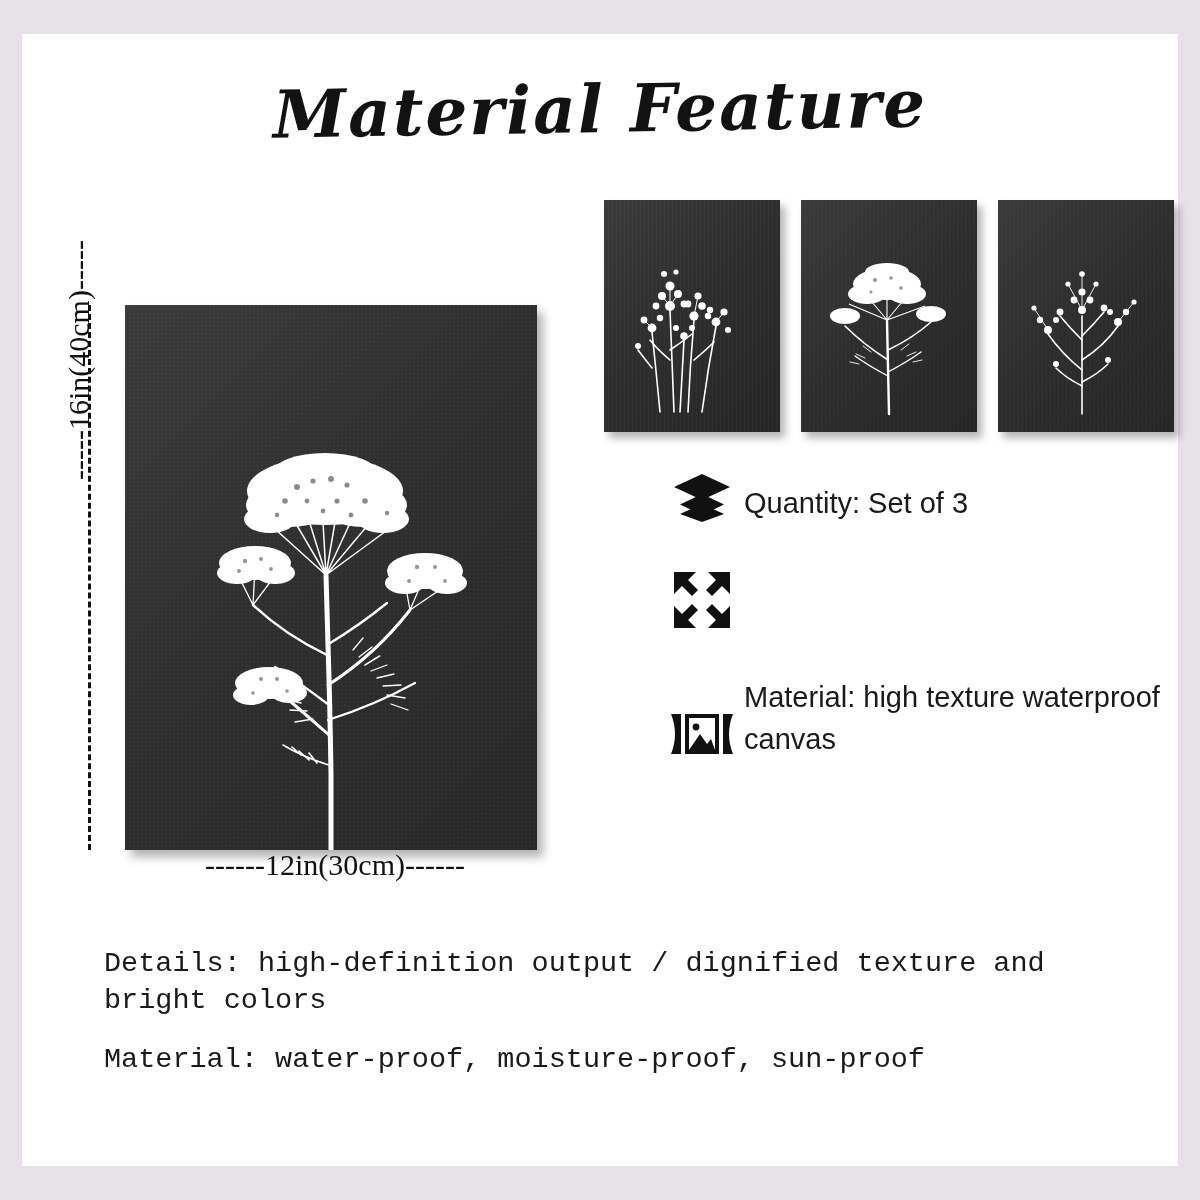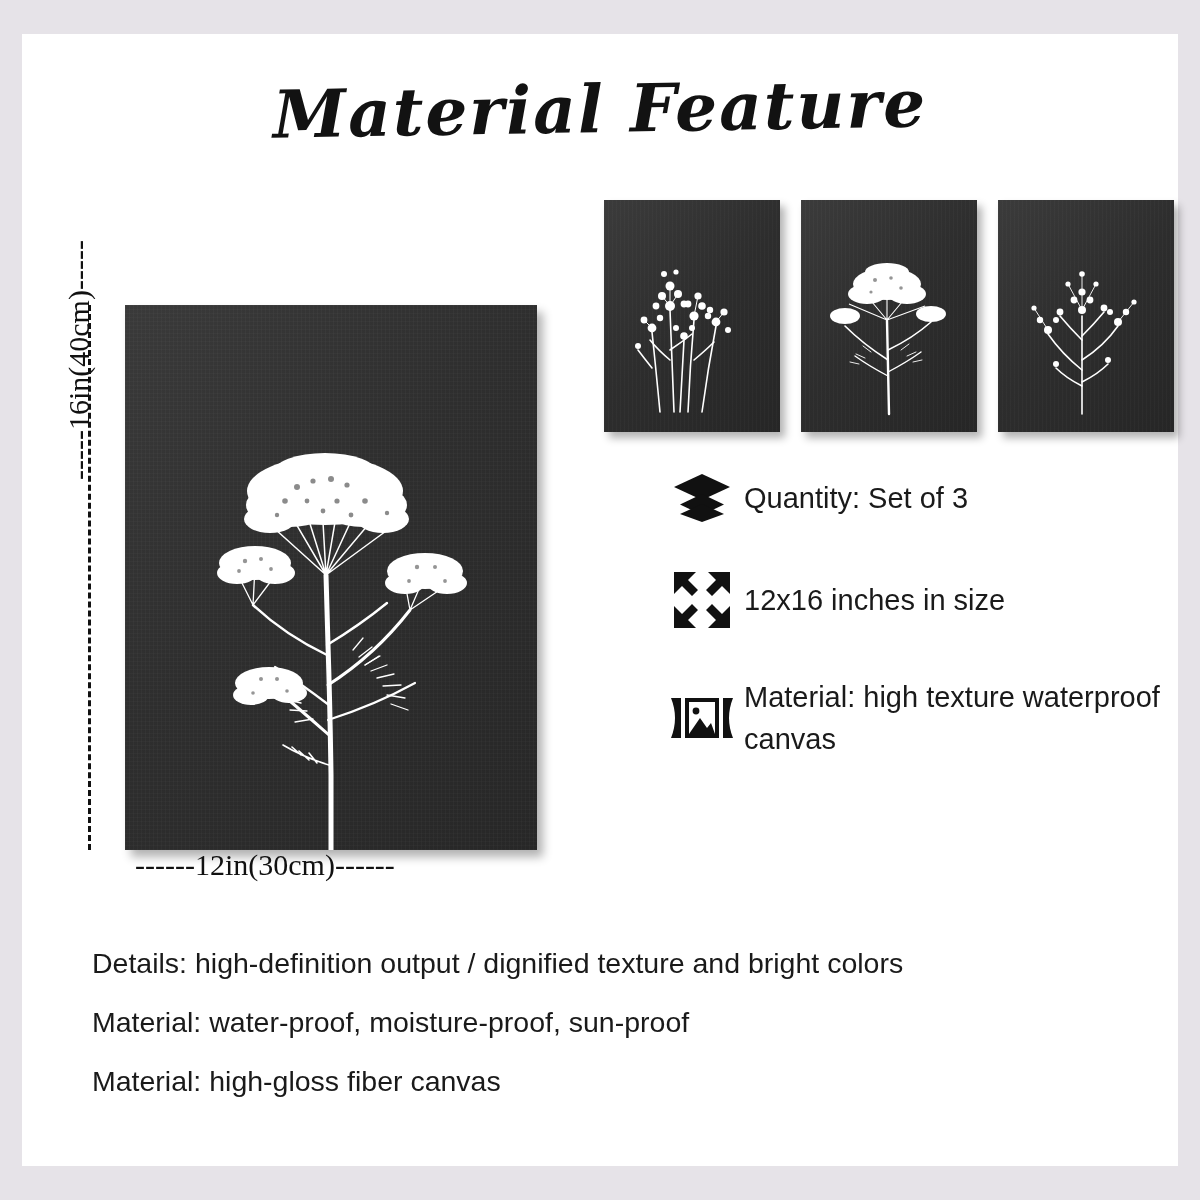--- a/index.html
+++ b/index.html
@@ -95,21 +95,21 @@
     color: #111;
     transform: rotate(-90deg);
     transform-origin: left top;
     white-space: nowrap;
   }
   .dim-horizontal-label {
     position: absolute;
     left: 135px;
     top: 848px;
     width: 400px;
-    text-align: left;
+    text-align: center;
     font-family: "Liberation Serif", serif;
     font-size: 30px;
     color: #111;
     white-space: nowrap;
   }
 
   
   .thumbs {
     position: absolute;
     left: 604px;
@@ -130,44 +130,45 @@
 
   
   .features {
     position: absolute;
     left: 660px;
     top: 470px;
     width: 520px;
   }
   .feature-row {
     display: flex;
-    align-items: center;
+    align-items: flex-end;
     margin-bottom: 42px;
   }
   .feature-icon {
     width: 84px;
     flex: 0 0 84px;
     display: flex;
     justify-content: center;
     align-items: flex-start;
     padding-top: 2px;
   }
   .feature-text {
     font-size: 29px;
     color: #1a1a1a;
     line-height: 1.45;
     padding-top: 2px;
   }
 
   
   .details {
     position: absolute;
-    left: 92px;
+    left: 104px;
     top: 945px;
     width: 1020px;
+    font-family: Liberation Mono, monospace;
   }
   .details-line {
     font-size: 28.5px;
     color: #1a1a1a;
     margin-bottom: 22px;
     line-height: 1.3;
   }
 </style>
 </head>
 <body>
@@ -411,21 +412,20 @@
       <div class="feature-icon">
         <svg width="64" height="64" viewBox="0 0 64 64" aria-hidden="true">
           <g fill="#111">
             <polygon points="4,4 26,4 18,12 28,22 22,28 12,18 4,26"></polygon>
             <polygon points="60,4 38,4 46,12 36,22 42,28 52,18 60,26"></polygon>
             <polygon points="4,60 26,60 18,52 28,42 22,36 12,46 4,38"></polygon>
             <polygon points="60,60 38,60 46,52 36,42 42,36 52,46 60,38"></polygon>
           </g>
         </svg>
       </div>
-      <div class="feature-text">12x16 inches in size</div>
     </div>
 
     <div class="feature-row">
       <div class="feature-icon">
         <svg width="66" height="52" viewBox="0 0 66 52" aria-hidden="true">
           <path d="M2 6 Q10 26 2 46 L12 46 L12 6 Z" fill="#111"></path>
           <path d="M64 6 Q56 26 64 46 L54 46 L54 6 Z" fill="#111"></path>
           <rect x="16" y="6" width="34" height="40" fill="#111"></rect>
           <rect x="20" y="10" width="26" height="32" fill="#ffffff"></rect>
           <circle cx="27" cy="19" r="3.4" fill="#111"></circle>
@@ -433,16 +433,15 @@
         </svg>
       </div>
       <div class="feature-text">Material: high texture waterproof canvas</div>
     </div>
 
   </div>
 
   <div class="details">
     <div class="details-line">Details: high-definition output / dignified texture and bright colors</div>
     <div class="details-line">Material: water-proof, moisture-proof, sun-proof</div>
-    <div class="details-line">Material: high-gloss fiber canvas</div>
   </div>
 
 </div>
 
 </body></html>

